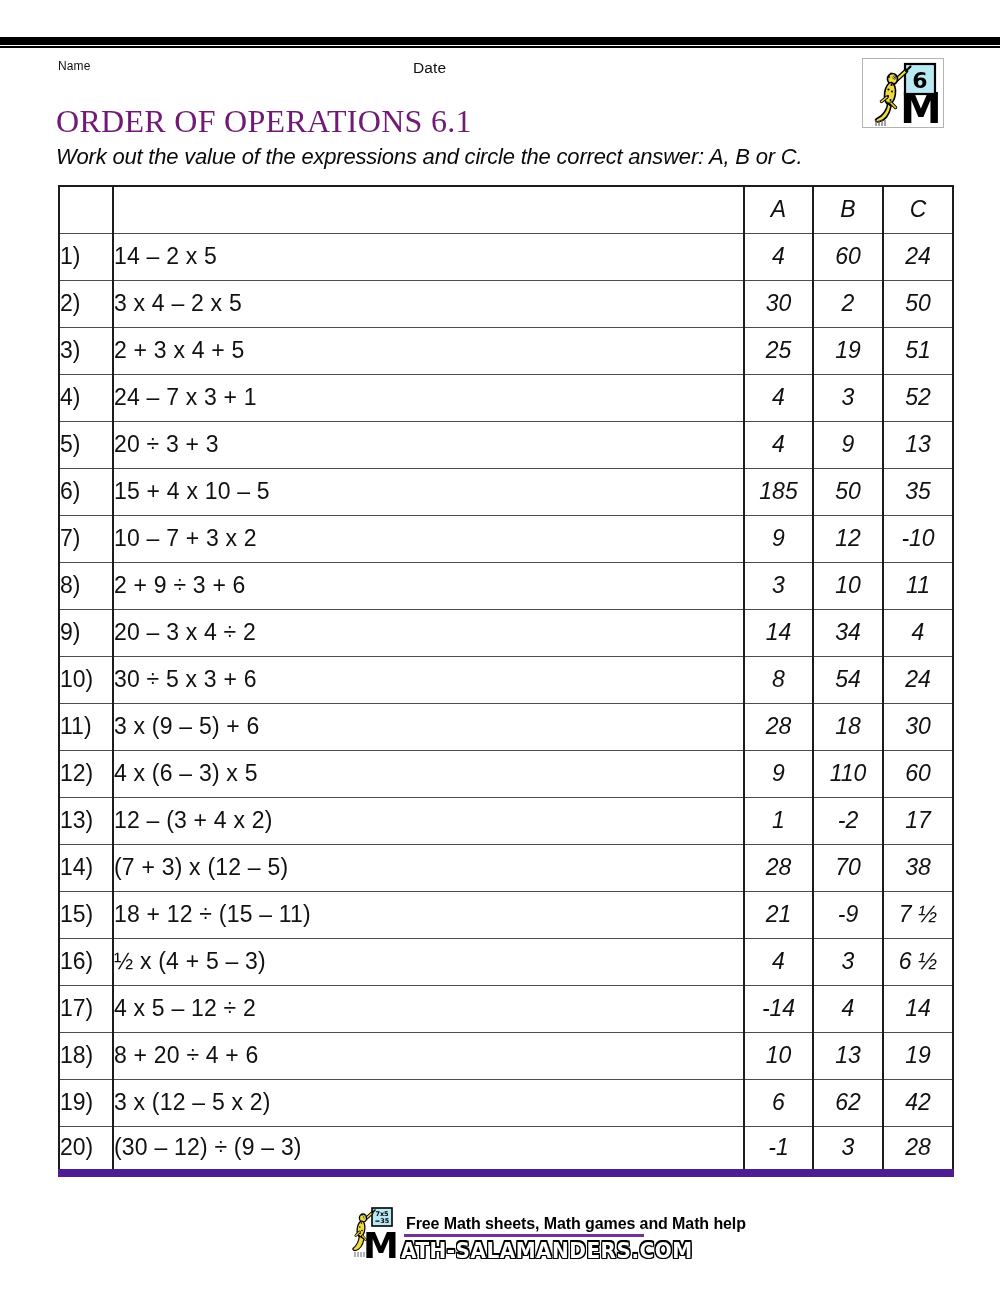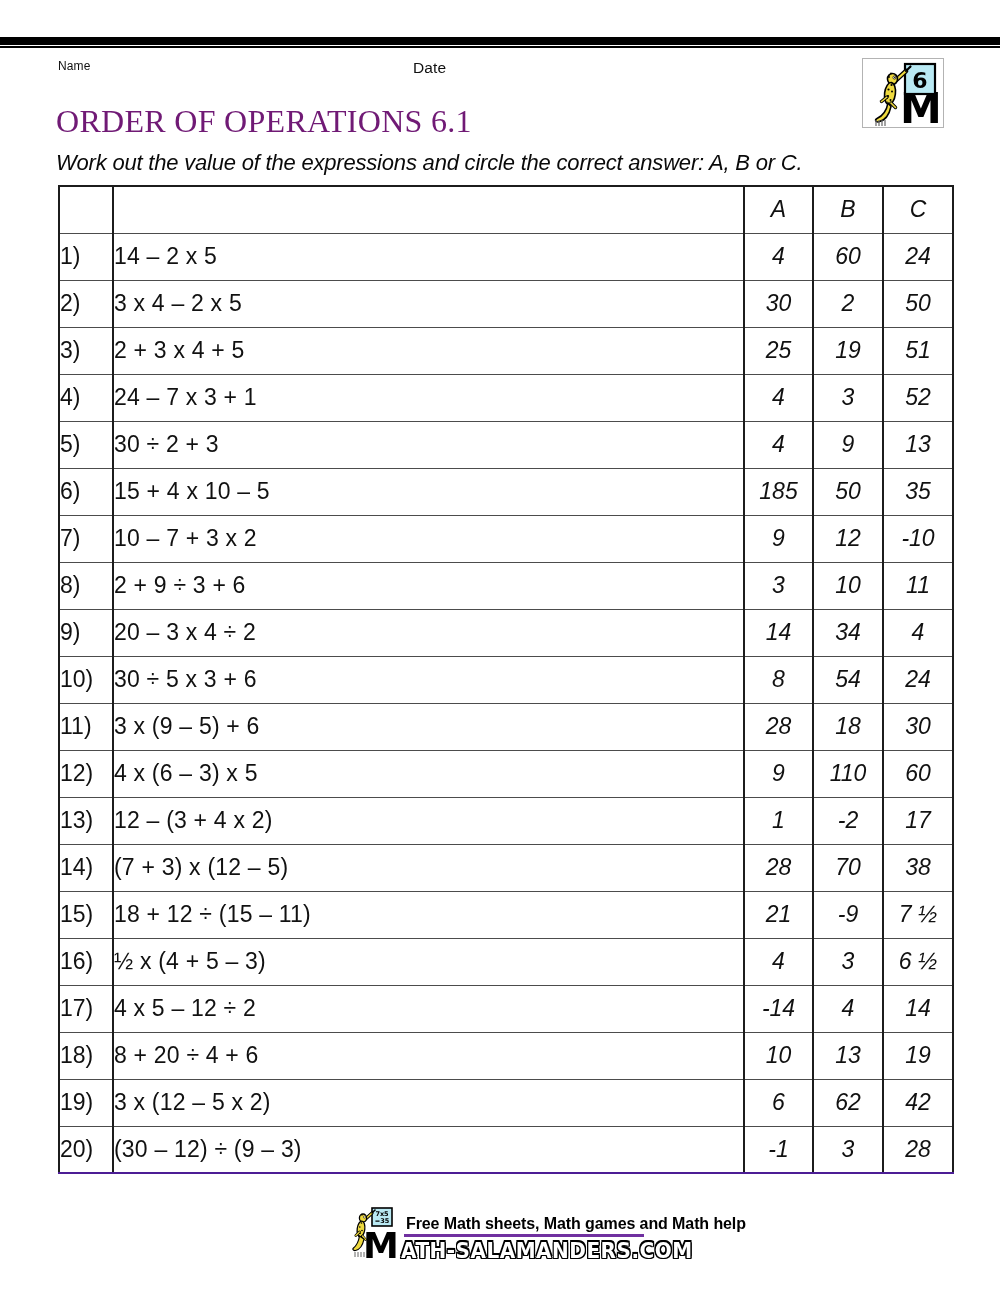--- a/index.html
+++ b/index.html
@@ -36,21 +36,21 @@
     position: absolute; left: 56px; top: 103px;
     margin: 0;
     font-family: "Liberation Serif", serif;
     font-weight: 500;
     font-size: 32px;
     color: #701a75;
     letter-spacing: 0.3px;
     white-space: nowrap;
   }
   .instruction {
-    position: absolute; left: 56px; top: 150px;
+    position: absolute; left: 56px; top: 144px;
     font-style: italic;
     font-size: 22px;
     letter-spacing: -0.2px;
     color: #0a0a0a;
     white-space: nowrap;
   }
   table.worksheet {
     position: absolute; left: 58px; top: 185px;
     width: 894px;
     border-collapse: collapse;
@@ -66,21 +66,21 @@
     border-right: 2px solid #1c1c1c;
     border-top: 1.5px solid #4c4c4c;
     border-bottom: 1.5px solid #4c4c4c;
     padding: 0;
     height: 47px;
     vertical-align: middle;
     background: #fff;
   }
   table.worksheet tr > *:first-child { border-left: 2px solid #1c1c1c; }
   table.worksheet thead th { border-top: 2px solid #1c1c1c; }
-  table.worksheet tbody tr:last-child td { border-bottom: 2px solid #4c1d95; }
+  table.worksheet tbody tr:last-child td { border-bottom: 8px solid #4c1d95; }
   th.h-ans {
     font-style: italic; font-weight: 500;
     font-size: 23px; text-align: center;
     padding-bottom: 4px;
   }
   td.cell-num {
     font-size: 23px; text-align: left; padding-left: 9px; padding-bottom: 3px;
   }
   td.cell-expr {
     font-size: 23px; text-align: left; padding-left: 10px; padding-bottom: 3px;
@@ -213,21 +213,21 @@
       </tr>
       <tr>
         <td class="cell-num">4)</td>
         <td class="cell-expr">24 – 7 x 3 + 1</td>
         <td class="cell-ans">4</td>
         <td class="cell-ans">3</td>
         <td class="cell-ans">52</td>
       </tr>
       <tr>
         <td class="cell-num">5)</td>
-        <td class="cell-expr">30 ÷ 2 + 3</td>
+        <td class="cell-expr">20 ÷ 3 + 3</td>
         <td class="cell-ans">4</td>
         <td class="cell-ans">9</td>
         <td class="cell-ans">13</td>
       </tr>
       <tr>
         <td class="cell-num">6)</td>
         <td class="cell-expr">15 + 4 x 10 – 5</td>
         <td class="cell-ans">185</td>
         <td class="cell-ans">50</td>
         <td class="cell-ans">35</td>

